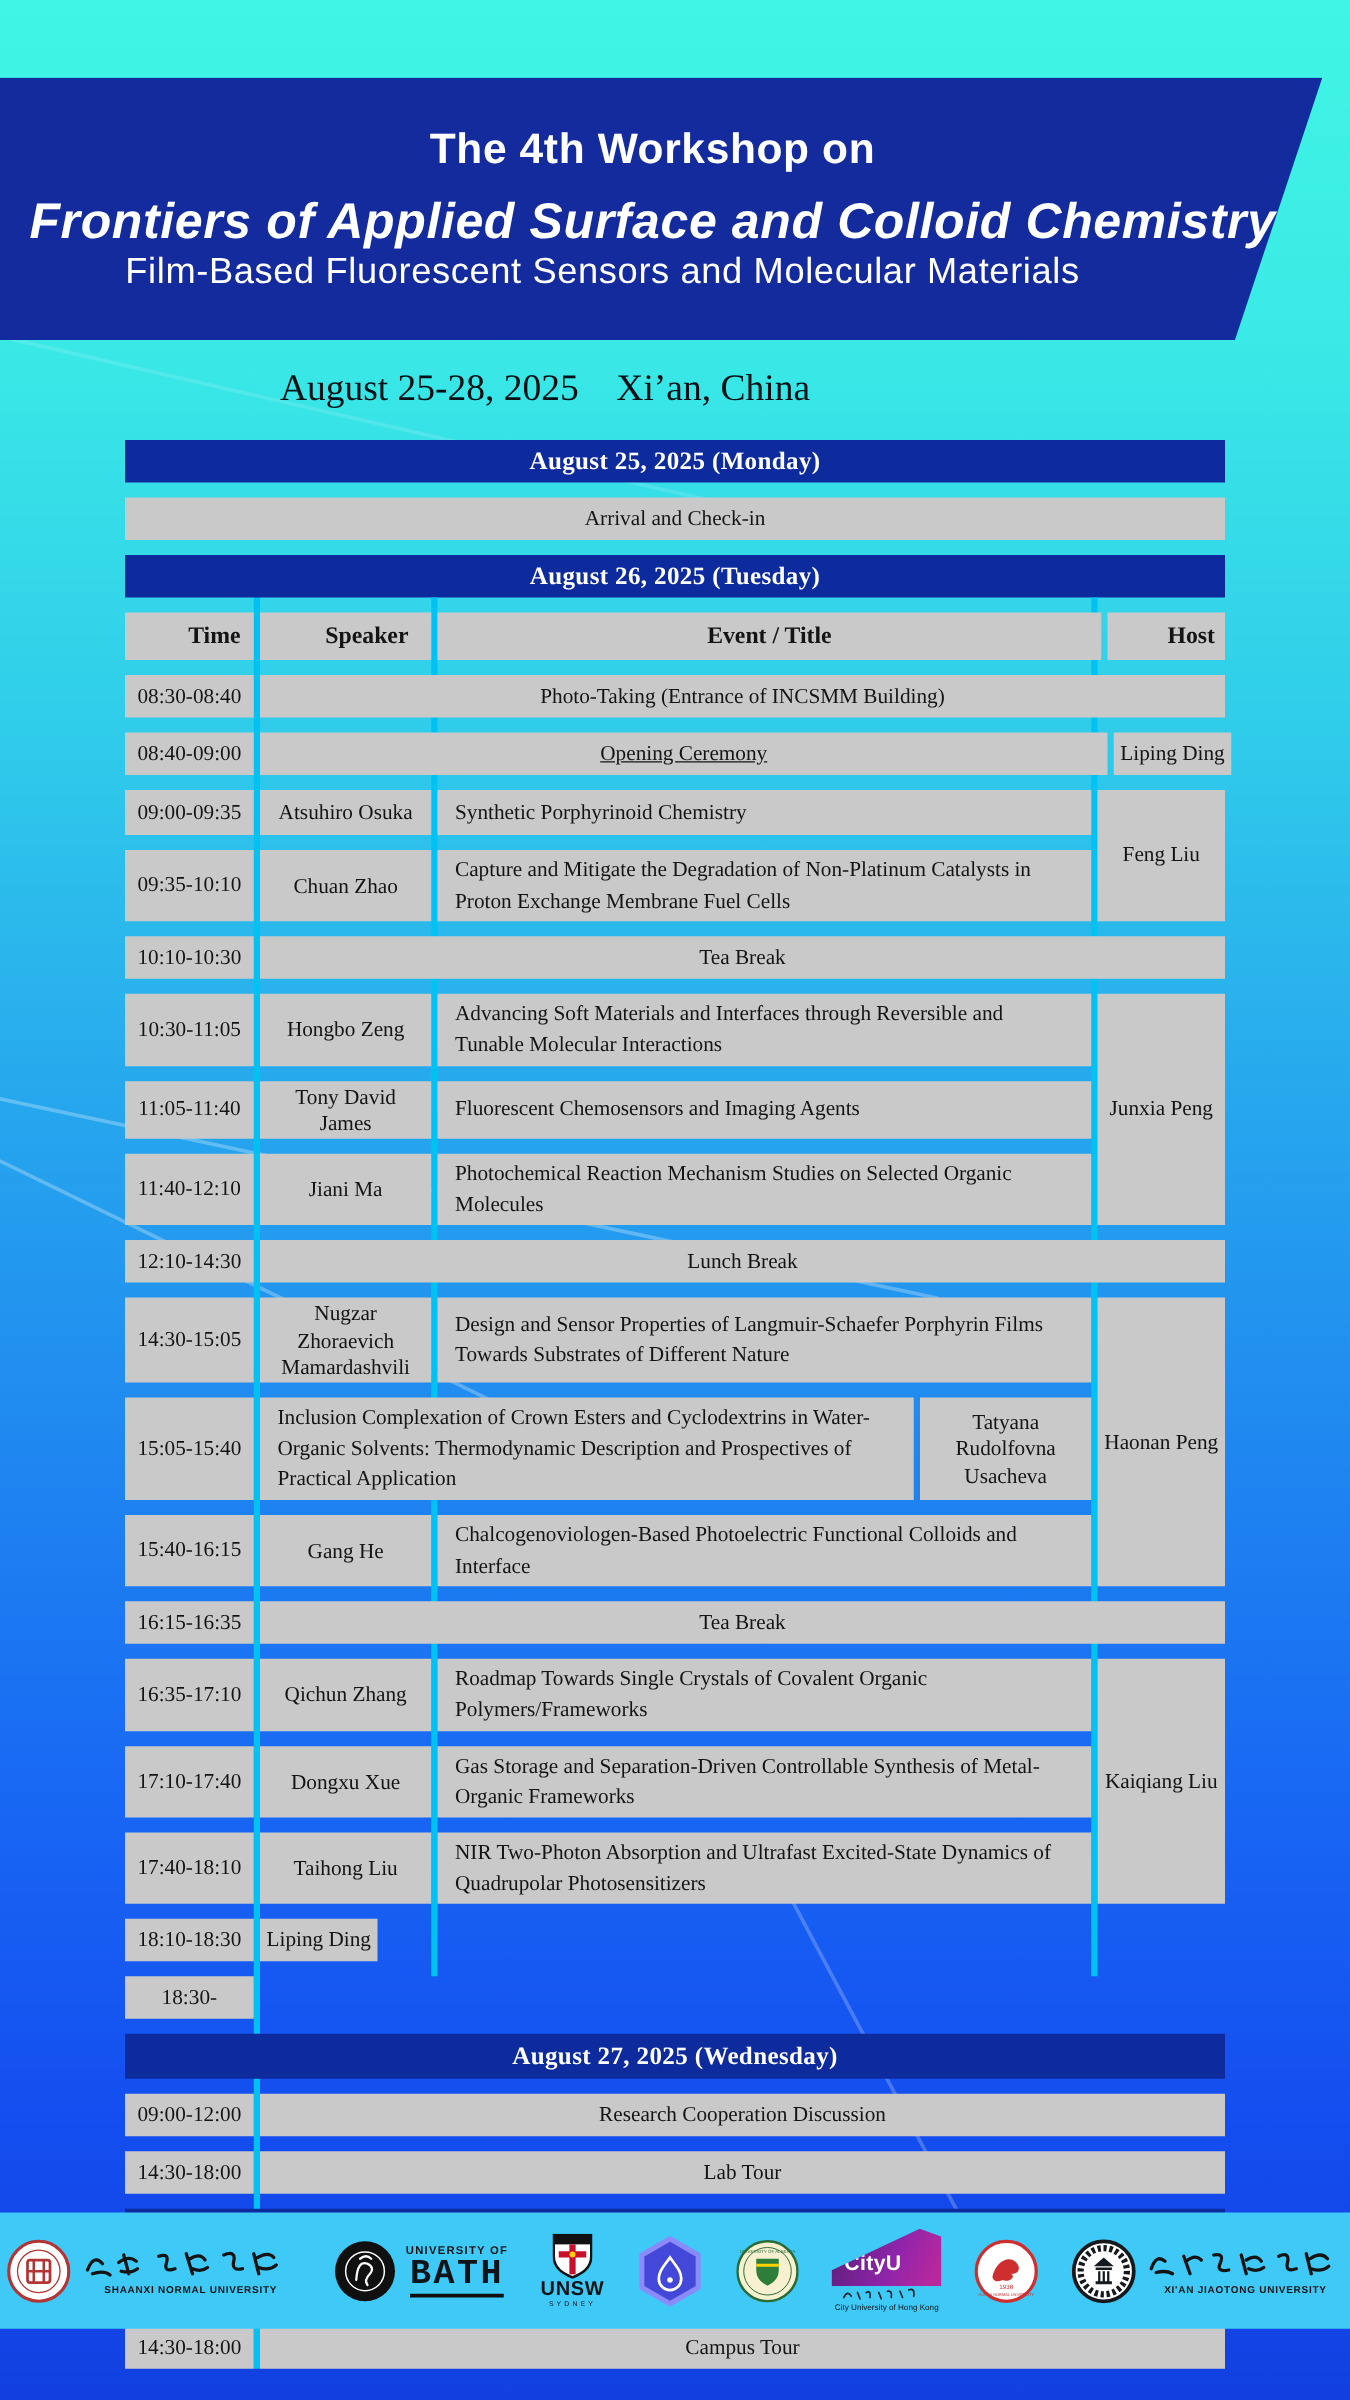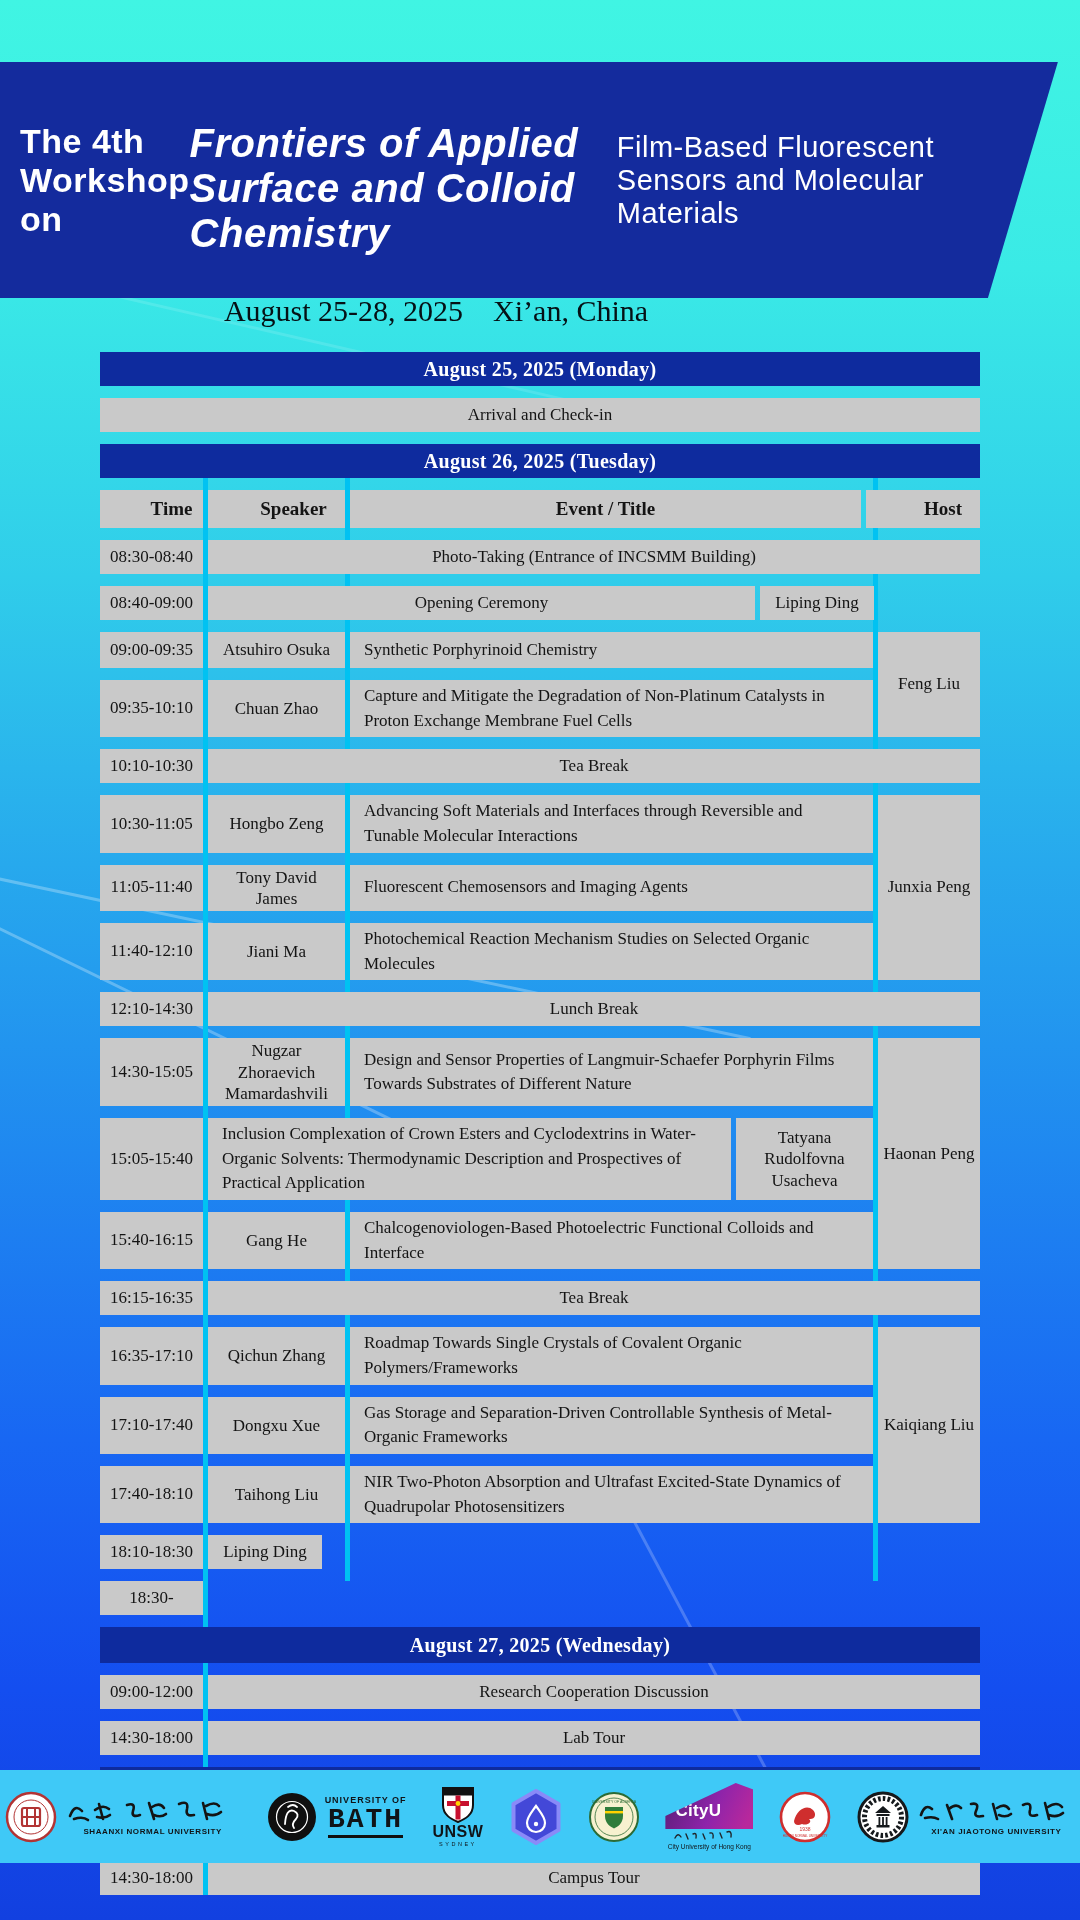--- a/index.html
+++ b/index.html
@@ -11,25 +11,25 @@
       #1f88f0 60%, #1867f3 75%, #144ef0 88%, #1240e0 100%);
   }
   .streak{position:absolute;height:3px;background:rgba(255,255,255,.28);border-radius:2px;pointer-events:none;}
   .s1{top:330px;left:-80px;width:700px;transform:rotate(13deg);opacity:.45;}
   .s2{top:952px;left:-60px;width:820px;transform:rotate(12deg);}
   .s3{top:1020px;left:-90px;width:560px;transform:rotate(26deg);}
   .s4{top:1700px;left:520px;width:420px;transform:rotate(62deg);opacity:.8;}
 
   
   .hdr{
-    position:absolute;top:62px;left:0;width:1060px;height:236px;
+    position:absolute;top:62px;left:0;width:1060px;height:210px;
     background:#142b9d;
     clip-path:polygon(0 0,99.8% 0,93.2% 100%,0 100%);
     color:#fff;font-family:"Liberation Sans", sans-serif;
-    display:flex;flex-direction:row;justify-content:center;align-items:center;
+    display:flex;flex-direction:column;justify-content:center;align-items:center;
     padding-right:36px;box-sizing:border-box;padding-left:20px;
   }
   .hdr .h1{font-size:34px;font-weight:bold;letter-spacing:.5px;}
   .hdr .h2{font-size:40px;font-weight:bold;font-style:italic;margin-top:16px;letter-spacing:.5px;}
   .hdr .h3{font-size:29px;font-weight:normal;margin-top:1px;margin-right:80px;letter-spacing:.5px;}
 
   .dateline{
     position:absolute;top:294px;left:0;width:872px;text-align:center;
     font-size:30px;color:#051015;
   }
@@ -48,23 +48,23 @@
   .row{display:flex;gap:5px;margin-bottom:12px;align-items:stretch;}
   .cell{
     background:#c9c9c9;color:#141414;font-size:17px;line-height:1.45;
     display:flex;align-items:center;justify-content:center;text-align:center;
     box-sizing:border-box;
   }
   .t{width:103px;flex:none;}
   .sp{width:137px;flex:none;padding:2px 6px;line-height:1.25;}
   .ev{flex:1;justify-content:flex-start;text-align:left;padding:4px 12px 4px 14px;}
   .ev.c{justify-content:center;text-align:center;padding:0;}
-  .ho{width:114px;flex:none;}
+  .ho{width:94px;flex:none;}
   .full{flex:1;}
-  .mid{width:547px;flex:none;}
+  .mid{width:678px;flex:none;text-decoration:underline;}
   .hd{font-weight:bold;font-size:19px;padding-left:40px;}
   .rh1{min-height:34px;}
   .rh36{min-height:36px;}
   .rh2{min-height:54px;}
   .hh{min-height:38px;}
   .grp{display:flex;gap:5px;margin-bottom:12px;align-items:stretch;}
   .grp-left{width:773px;flex:none;}
   .grp-left .row:last-child{margin-bottom:0;}
   .grp .ho{flex:1;}
   

